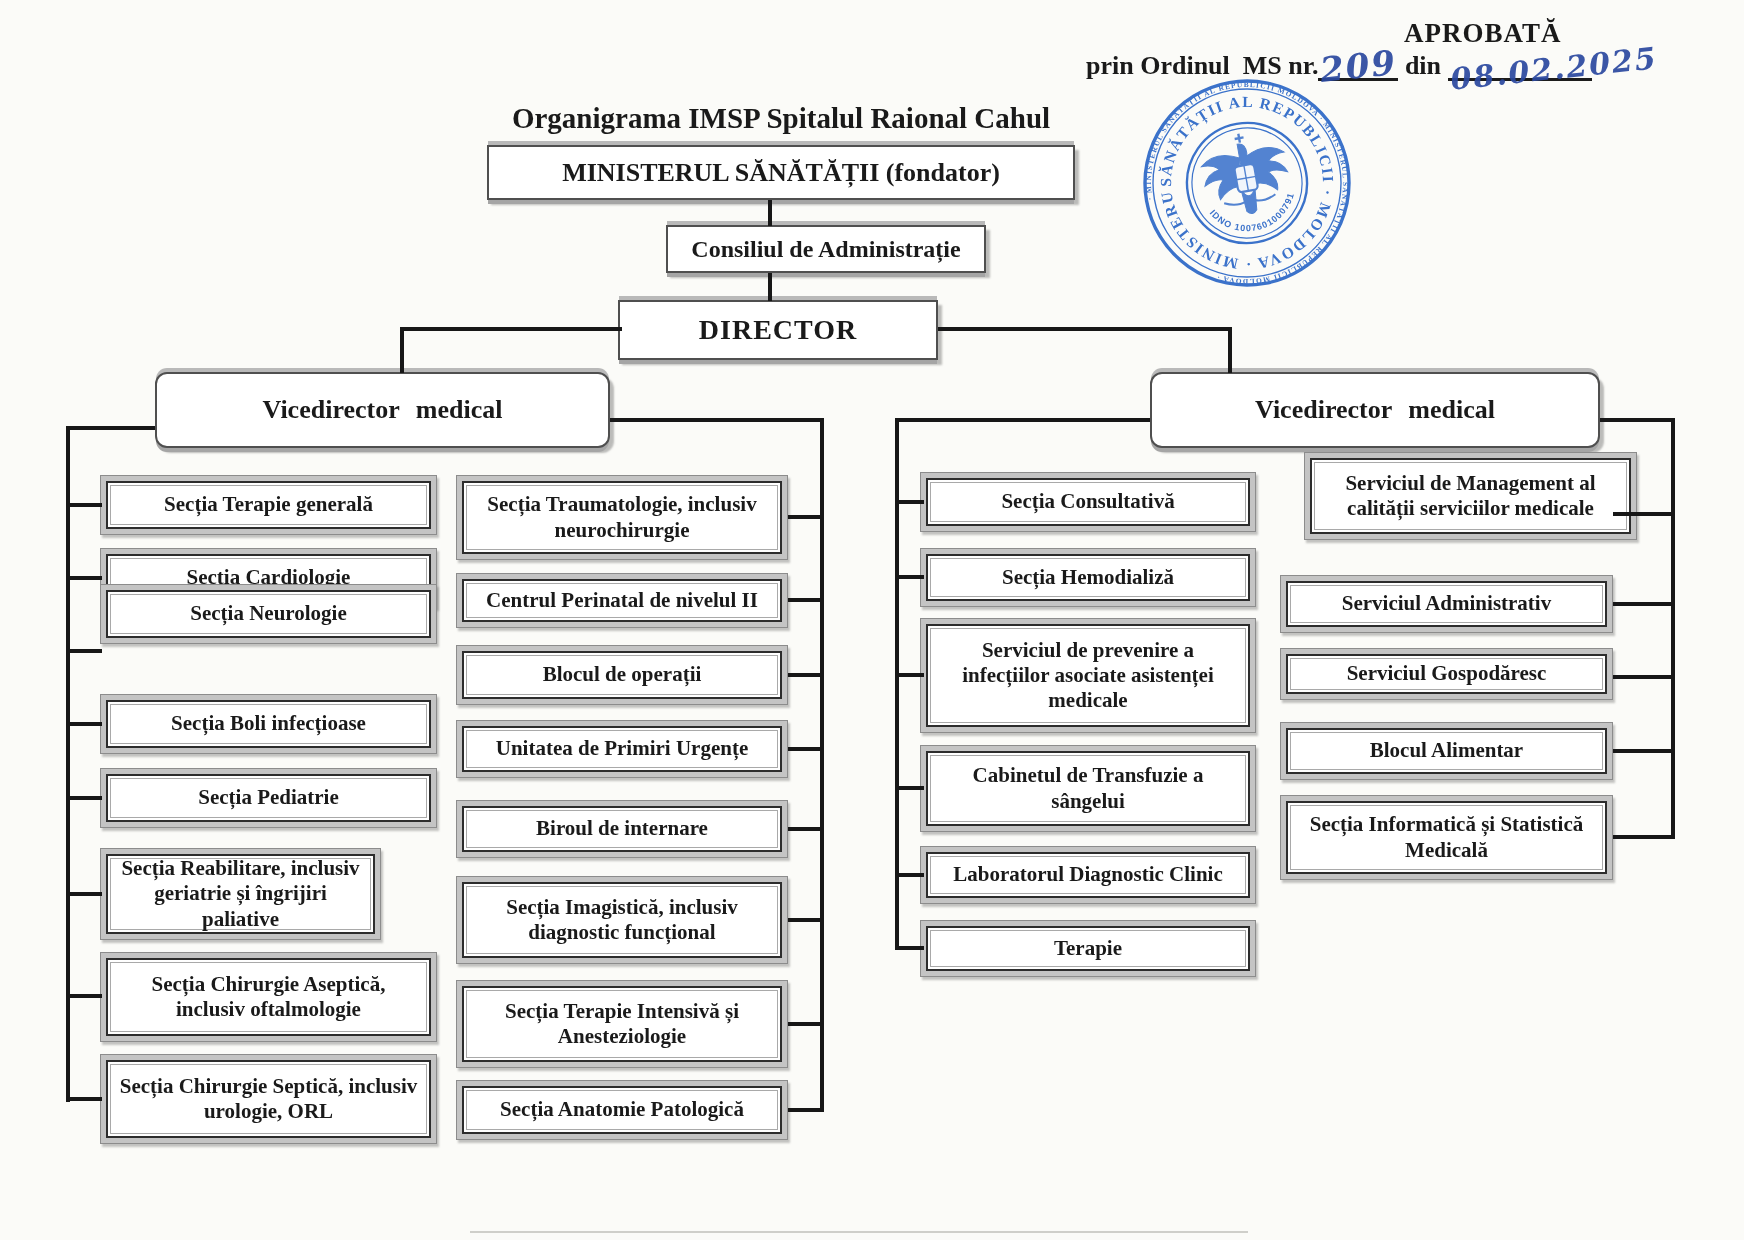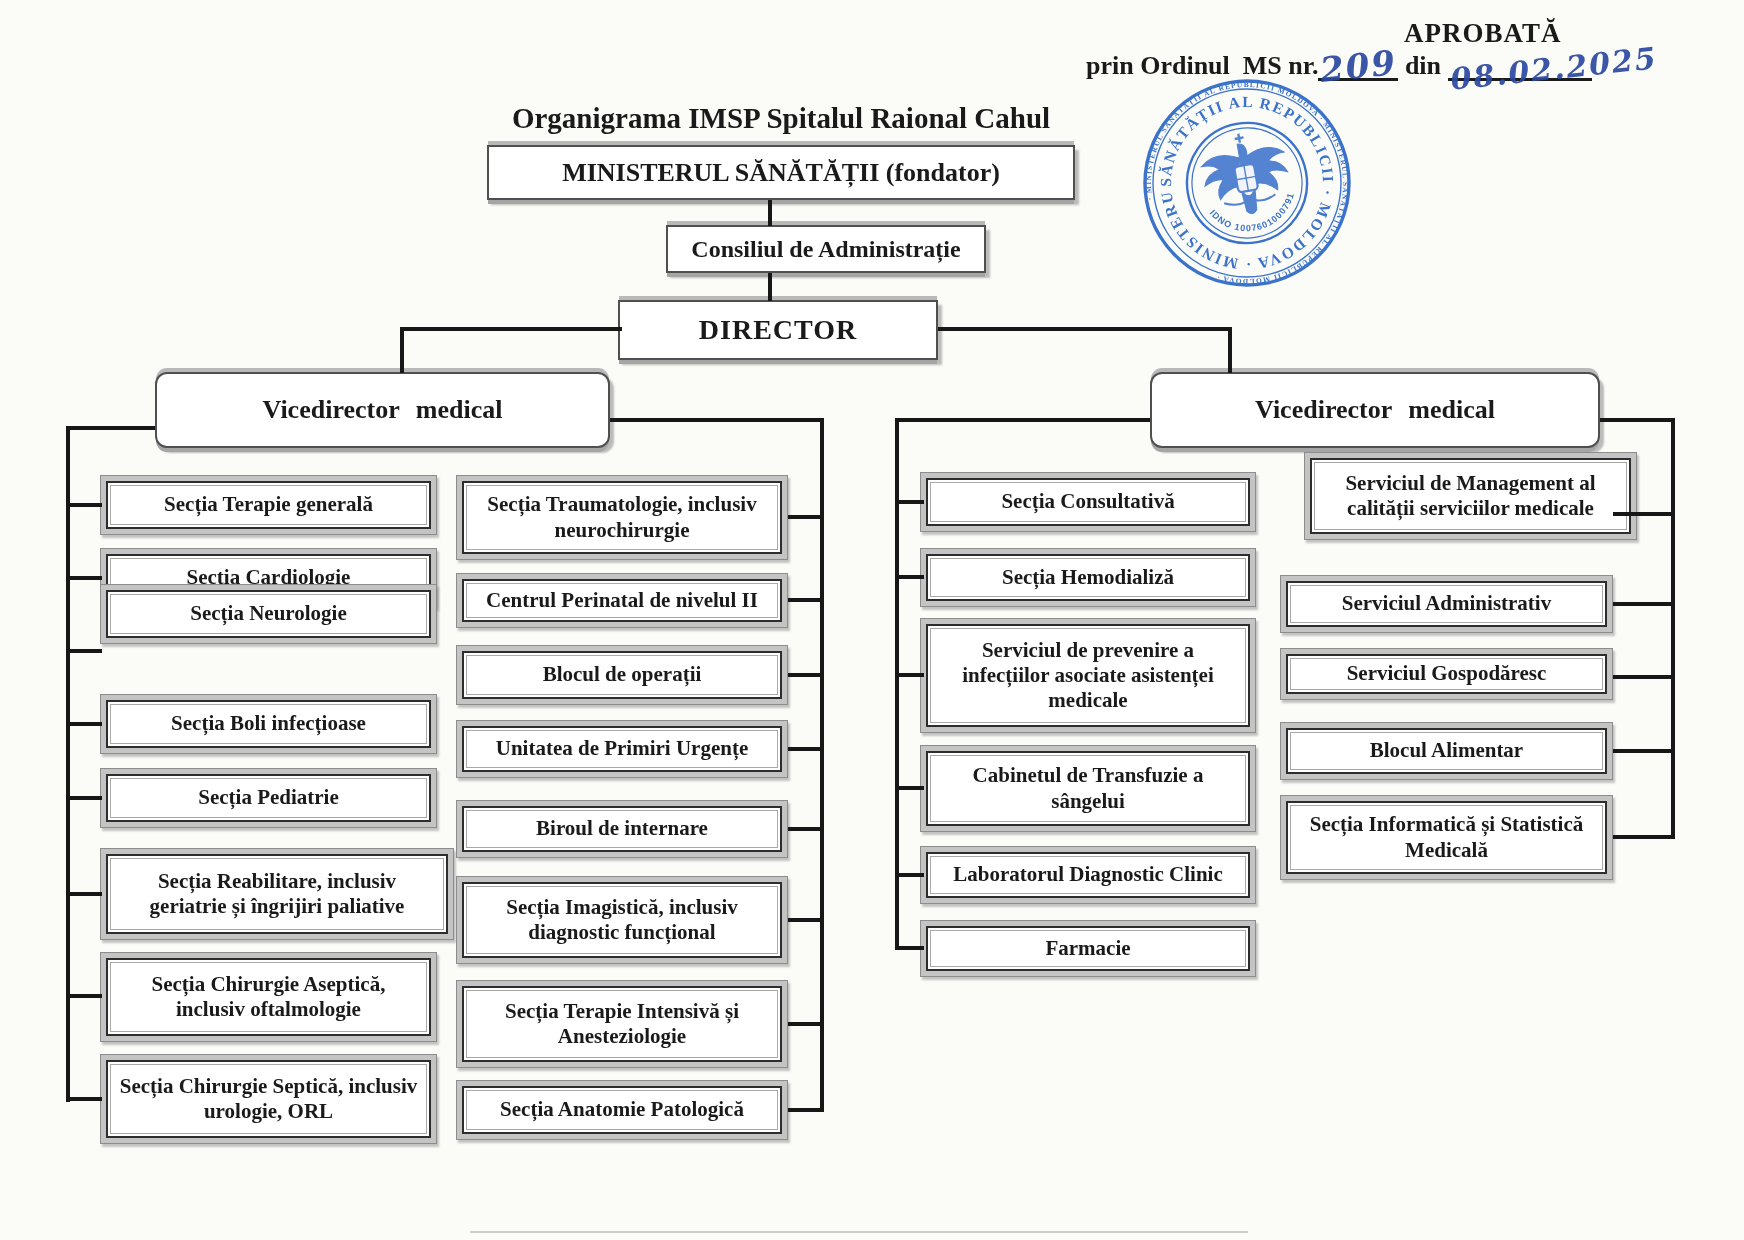--- a/index.html
+++ b/index.html
@@ -139,21 +139,21 @@
 <div class="abs dept" style="left:100px;top:694px;width:337px;height:60px;">
     <div class="inner">
       <span>Secția Boli infecțioase</span>
     </div>
   </div>
 <div class="abs dept" style="left:100px;top:768px;width:337px;height:60px;">
     <div class="inner">
       <span>Secția Pediatrie</span>
     </div>
   </div>
-<div class="abs dept" style="left:100px;top:848px;width:354px;height:92px;">
+<div class="abs dept" style="left:100px;top:848px;width:281px;height:92px;">
     <div class="inner">
       <span>Secția Reabilitare, inclusiv geriatrie și îngrijiri paliative</span>
     </div>
   </div>
 <div class="abs dept" style="left:100px;top:952px;width:337px;height:90px;">
     <div class="inner">
       <span>Secția Chirurgie Aseptică, inclusiv oftalmologie</span>
     </div>
   </div>
 <div class="abs dept" style="left:100px;top:1054px;width:337px;height:90px;">
@@ -223,21 +223,21 @@
       <span>Cabinetul de Transfuzie a sângelui</span>
     </div>
   </div>
 <div class="abs dept" style="left:920px;top:846px;width:336px;height:58px;">
     <div class="inner">
       <span>Laboratorul Diagnostic Clinic</span>
     </div>
   </div>
 <div class="abs dept" style="left:920px;top:920px;width:336px;height:57px;">
     <div class="inner">
-      <span>Farmacie</span>
+      <span>Terapie</span>
     </div>
   </div>
 
 <div class="abs dept" style="left:1280px;top:452px;width:333px;height:88px;margin-left:24px;">
     <div class="inner">
       <span>Serviciul de Management al calității serviciilor medicale</span>
     </div>
   </div>
 <div class="abs dept" style="left:1280px;top:575px;width:333px;height:58px;">
     <div class="inner">

